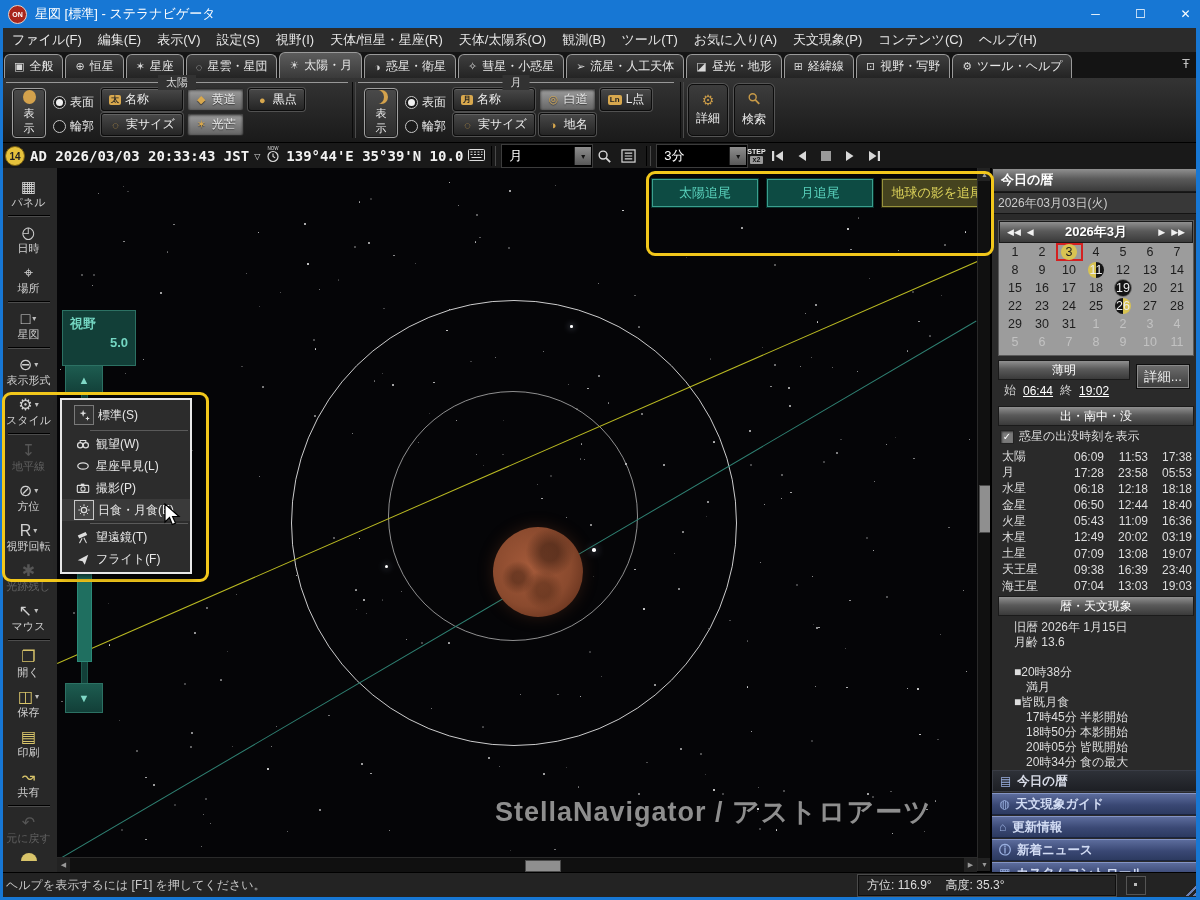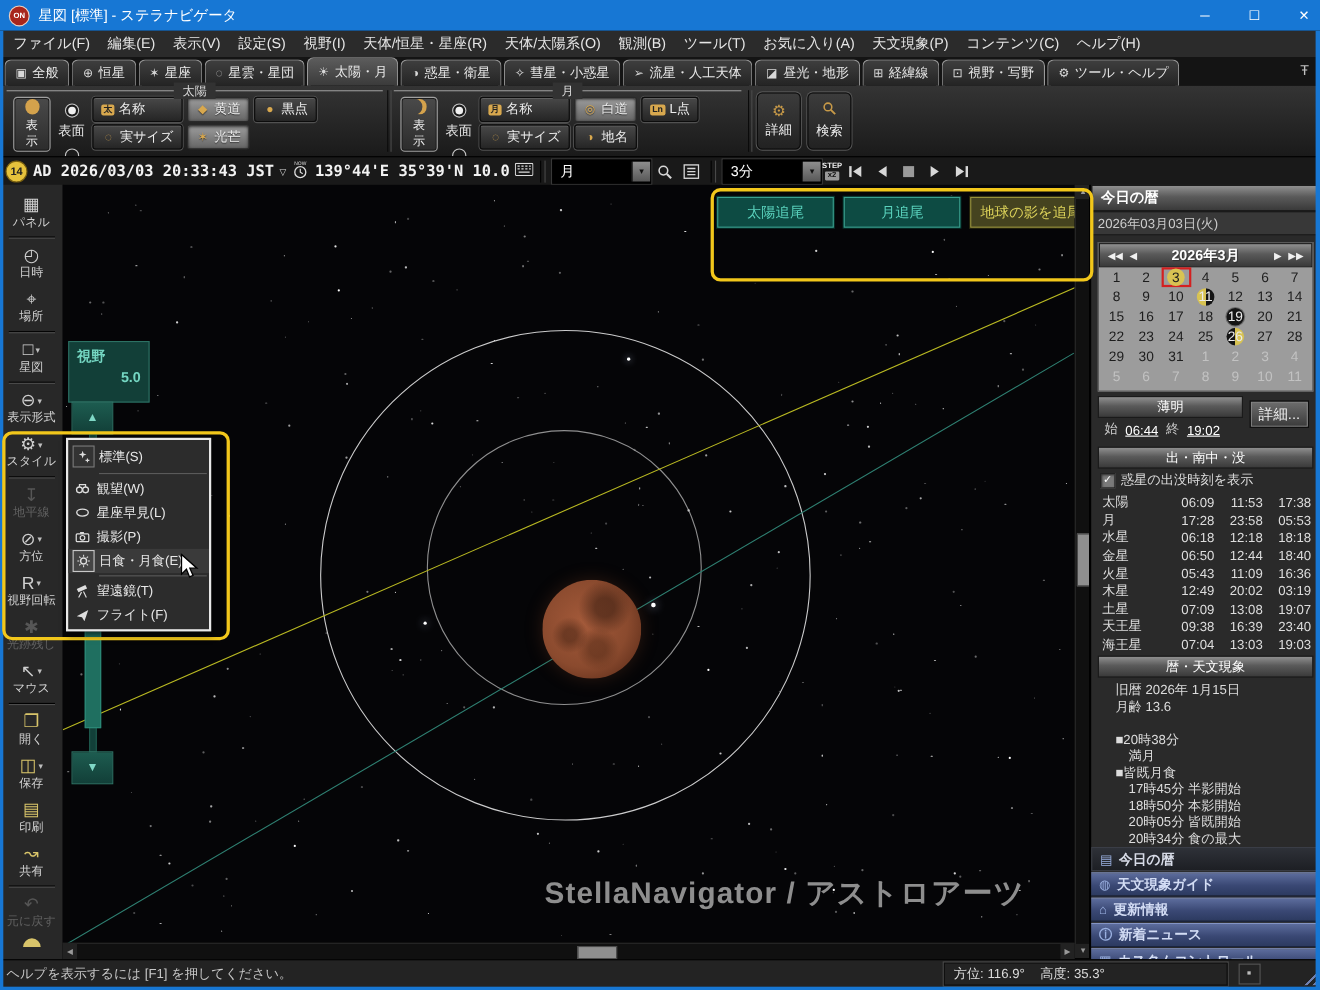--- a/index.html
+++ b/index.html
@@ -28,21 +28,21 @@
   #ribbon{left:0;top:78px;width:1200px;height:64px;background:linear-gradient(#343434,#1a1a1a);}
   .rgroup{position:absolute;top:4px;height:58px;border-top:1px solid #989898;}
   .glabel{position:absolute;top:-8px;left:50%;transform:translateX(-50%);background:#323232;color:#ddd;font-size:11px;padding:0 8px;}
   .gcontent{display:flex;gap:5px;padding:5px 4px 0 6px;align-items:flex-start;}
   .show-btn{width:34px;height:50px;display:flex;flex-direction:column;align-items:center;justify-content:center;gap:2px;
             border:1px solid #a0a0a0;border-radius:4px;background:linear-gradient(#4a4a4a,#2c2c2c);color:#eee;font-size:11px;
             box-shadow:inset 0 0 0 1px #1c1c1c;}
   .sun-ic{width:13px;height:16px;border-radius:50%;background:#d4a24c;}
   .moon-ic{width:13px;height:16px;border-radius:50%;box-shadow:inset -4px 0 0 #d4a24c;}
   .radios{display:flex;flex-direction:column;gap:7px;padding-top:6px;margin:0 2px;}
-  .radio{display:flex;align-items:center;gap:4px;color:#e8e8e8;font-size:12px;white-space:nowrap;flex-direction:column;}
+  .radio{display:flex;align-items:center;gap:4px;color:#e8e8e8;font-size:12px;white-space:nowrap;}
   .rb{width:11px;height:11px;border-radius:50%;border:1px solid #c8c8c8;background:#1a1a1a;position:relative;}
   .rb.sel::after{content:"";position:absolute;inset:2px;border-radius:50%;background:#f0f0f0;}
   .btncols{display:flex;gap:4px;}
   .btncol{display:flex;flex-direction:column;gap:2px;}
   .rbn{height:23px;display:flex;align-items:center;gap:4px;padding:0 7px;border:1px solid #0c0c0c;border-radius:3px;
        background:linear-gradient(#484848,#252525);color:#eee;font-size:12px;box-shadow:inset 0 1px 0 rgba(255,255,255,.14),0 0 0 1px #515151;white-space:nowrap;}
   .rbn.pressed{background:linear-gradient(#9e9e9e,#656565);box-shadow:inset 0 1px 3px #1a1a1a;border-color:#2a2a2a;text-shadow:0 1px 1px #333;}
   .ric{color:#d8a84e;font-size:11px;width:13px;text-align:center;}
   .rbadge{background:#d8a84e;color:#222;font-size:8px;font-weight:bold;padding:1px 2px;border-radius:2px;line-height:1;}
   .tool-btn{position:absolute;top:6px;width:40px;height:52px;display:flex;flex-direction:column;align-items:center;justify-content:center;gap:3px;
@@ -157,21 +157,21 @@
   #sb-help{flex:1;}
   #pos-box{width:240px;height:19px;border:1px solid #0e0e0e;box-shadow:0 0 0 1px #4a4a4a;display:flex;align-items:center;gap:14px;
            padding:0 8px;color:#ddd;margin-right:10px;}
   #tgt-box{width:18px;height:17px;border:1px solid #555;position:relative;margin-right:60px;}
   #tgt-box::after{content:"";position:absolute;left:7px;top:6px;width:3px;height:3px;background:#bbb;}
   #grip{width:15px;height:15px;background:repeating-linear-gradient(135deg,transparent 0 3px,#6f7fae 3px 5px);
         clip-path:polygon(100% 0,100% 100%,0 100%);position:absolute;right:3px;bottom:4px;}
   
   .hl{position:absolute;border:3px solid #f2c71b;border-radius:9px;}
   #style-menu{position:absolute;left:60px;top:398px;width:128px;background:#2c2c2c;border:2px solid #e8e8e8;padding:2px 0;box-shadow:2px 3px 6px rgba(0,0,0,.6);}
-  .mrow{display:flex;align-items:center;height:22px;color:#e8e8e8;font-size:12px;}
+  .mrow{display:flex;align-items:center;height:22px;color:#e8e8e8;font-size:12px;padding-left:8px;}
   .mrow.first{height:26px;}
   .mrow .mic{width:18px;height:18px;margin:0 4px;display:flex;align-items:center;justify-content:center;}
   .mrow .mic svg{width:14px;height:14px;}
   .mrow.first .mic{border:1px solid #7a7a7a;background:#333;}
   .mrow.selected{background:#3a3a3a;}
   .mrow.selected .mic{border:1px solid #c8c8c8;background:#454545;}
   .msep{border-top:1px solid #5a5a5a;margin:2px 2px 2px 28px;}
   #cursor{position:absolute;left:164px;top:503px;width:17px;height:25px;z-index:50;}
   .blue-edge{background:#1777d4;}
 </style>

